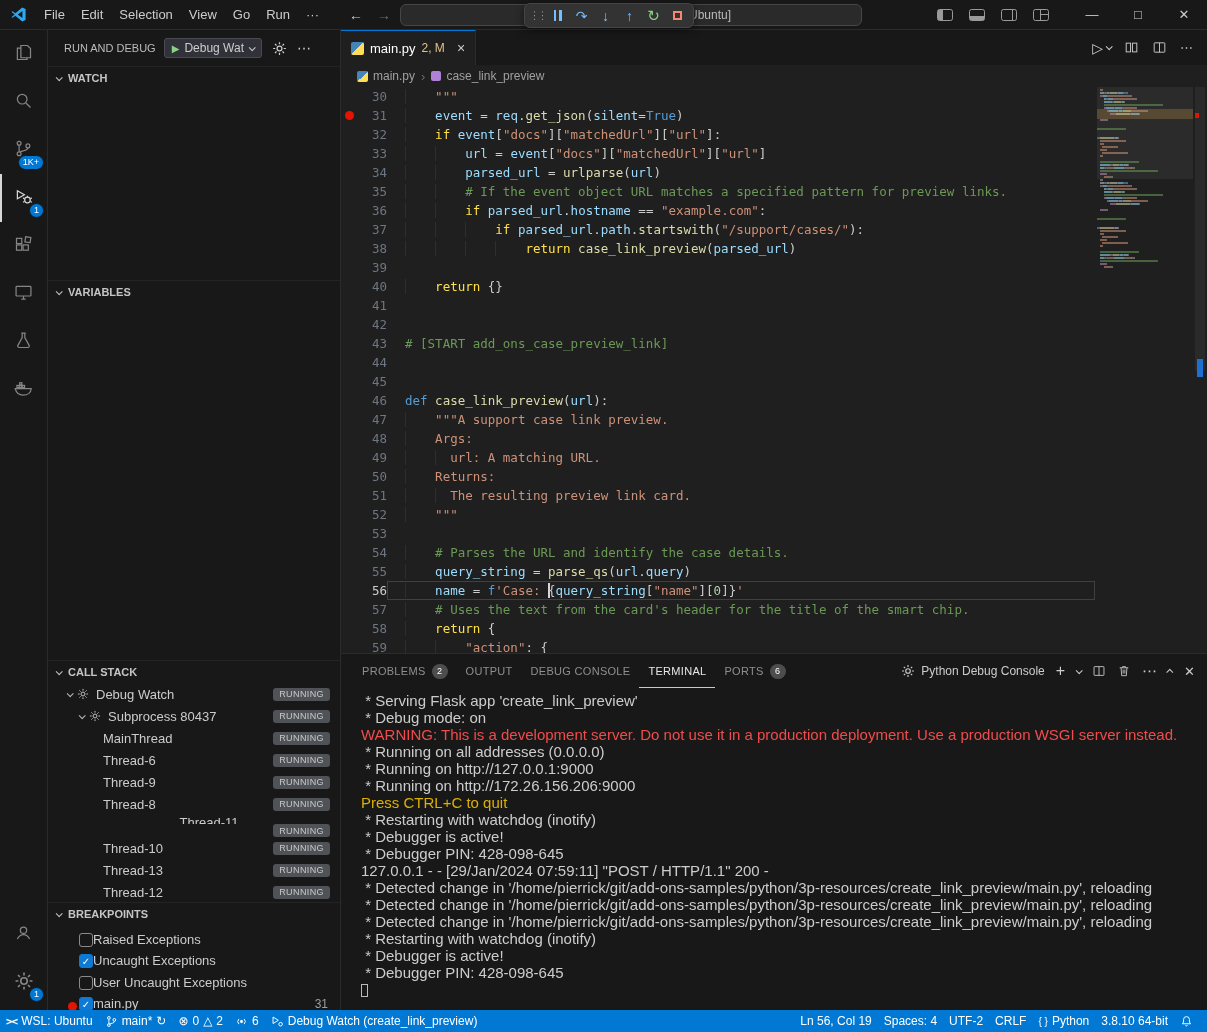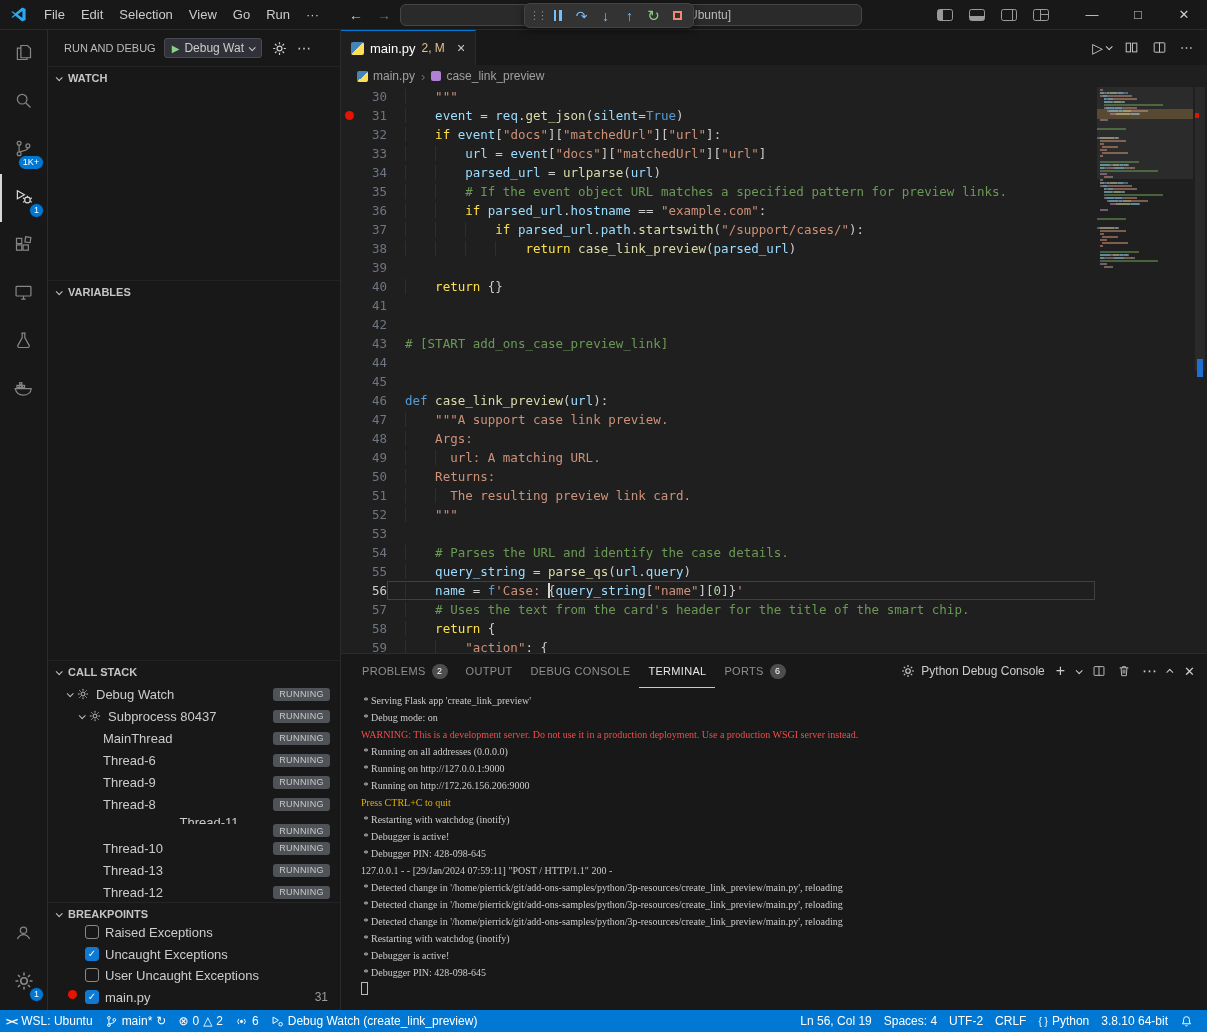--- a/index.html
+++ b/index.html
@@ -56,21 +56,21 @@
   .sb-sec-header{height:22px;flex:none;display:flex;align-items:center;gap:7px;padding-left:8px;font-size:11px;font-weight:700;color:#c5c5c5;cursor:pointer}
   .sec-variables{height:380px}
   .sec-watch{height:214px}
   .sec-callstack{height:242px}
   .sec-breakpoints{flex:1}
   .cs-row{height:22px;flex:none;display:flex;align-items:center;padding-right:10px;font-size:13px;color:#cccccc;cursor:pointer;white-space:nowrap}
   .cs-chevron{width:15px;flex:none;color:#bbb;display:flex;justify-content:center}
   .cs-icon{width:17px;flex:none;color:#c5c5c5;display:flex;align-items:center}
   .cs-label{margin-left:2px;overflow:hidden;text-overflow:ellipsis}
   .cs-badge{margin-left:auto;background:#4f5257;color:#c9c9c9;font-size:9px;padding:1.5px 6px;border-radius:3px;letter-spacing:.4px}
-  .bp-row{height:21.5px;flex:none;display:flex;align-items:flex-start;gap:6px;padding:0 12px 0 18px;font-size:13px;color:#ccc;cursor:pointer}
+  .bp-row{height:21.5px;flex:none;display:flex;align-items:flex-end;padding:0 12px 0 18px;font-size:13px;color:#ccc;cursor:pointer}
   .bp-dot-slot{width:13px;flex:none;display:flex;align-items:center;justify-content:center}
   .bp-reddot{width:9px;height:9px;border-radius:50%;background:#e51400}
   .bp-check{width:14px;height:14px;flex:none;border:1px solid #8a8a8a;border-radius:3px;background:transparent;display:flex;align-items:center;justify-content:center;font-size:10px;color:#fff}
   .bp-check.checked{background:#0e7ad3;border-color:#0e7ad3}
   .bp-label{flex:1;overflow:hidden;text-overflow:ellipsis;white-space:nowrap}
   .bp-line{color:#9d9d9d;font-size:12px}
 
   
   .editor-col{flex:1;min-width:0;display:flex;flex-direction:column;background:#1f1f1f}
   .tabbar{height:35px;flex:none;background:#181818;display:flex;align-items:stretch}
@@ -114,21 +114,21 @@
   .panel{height:357px;flex:none;border-top:1px solid #2b2b2b;background:#181818;display:flex;flex-direction:column}
   .panel-tabs{height:34px;flex:none;display:flex;align-items:center;padding-left:12px}
   .ptab{display:flex;align-items:center;gap:6px;padding:0 9px;height:100%;font-size:11px;color:#8f8f8f;letter-spacing:.3px;cursor:pointer}
   .ptab.active{color:#e7e7e7;box-shadow:inset 0 -1px 0 #c9c9c9}
   .ptab-badge{background:#4d4d4d;color:#fff;border-radius:10px;font-size:9px;min-width:16px;height:15px;line-height:15px;padding:0 4px;text-align:center}
   .panel-actions{margin-left:auto;display:flex;align-items:center;gap:11px;padding-right:12px;color:#cccccc}
   .terminal-label{display:flex;align-items:center;gap:6px;font-size:12px;color:#cccccc;cursor:pointer}
   .pa-icon{display:flex;align-items:center;cursor:pointer}
   .pa-plus{font-size:16px}
   .pa-more{font-size:15px}
-  .terminal{flex:1;overflow:hidden;padding:4px 0 0 20px;font-family:Liberation Serif, serif;font-size:10px;line-height:17px;color:#cccccc;cursor:text}
+  .terminal{flex:1;overflow:hidden;padding:4px 0 0 20px;font-family:Liberation Sans, sans-serif;font-size:15px;line-height:17px;color:#cccccc;cursor:text}
   .tl{white-space:pre}
   .tl.r{color:#f14c4c}
   .tl.y{color:#ddb100}
   .term-cursor{display:inline-block;width:7px;height:13px;border:1px solid #bababa;vertical-align:-2px}
 
   
   .statusbar{height:22px;background:#0078d4;display:flex;align-items:center;color:#ffffff;font-size:12px}
   .sbi{display:flex;align-items:center;gap:4px;padding:0 6px;height:100%;cursor:pointer;white-space:nowrap}
   .sb-left{display:flex;height:100%}
   .sb-right{margin-left:auto;display:flex;height:100%;padding-right:8px}

